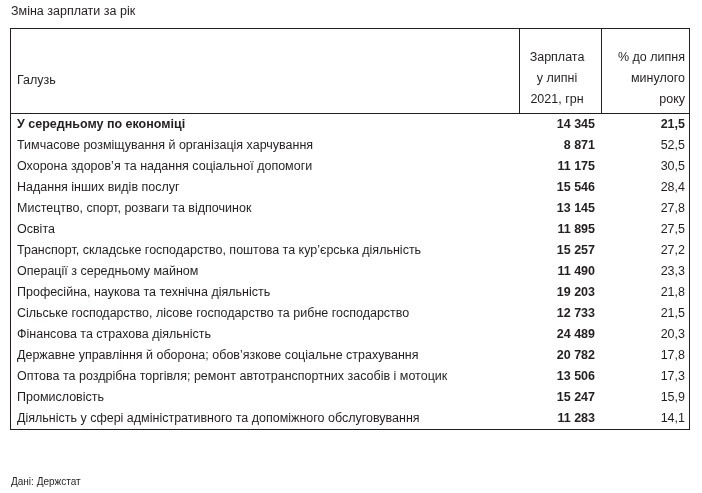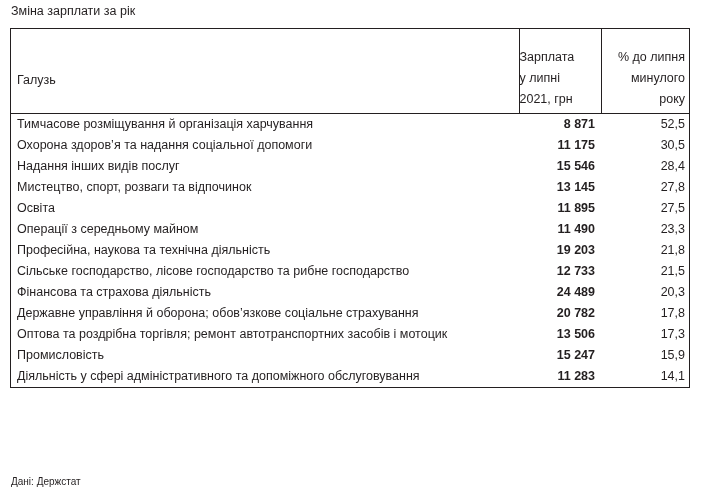--- a/index.html
+++ b/index.html
@@ -56,21 +56,21 @@
     height: 84px;
     box-sizing: border-box;
   }
   th.h-branch {
     text-align: left;
     padding-left: 6px;
     padding-bottom: 26px;
     vertical-align: bottom;
   }
   th.h-wage {
-    text-align: left;
+    text-align: center;
     padding-right: 6px;
     padding-bottom: 3px;
     border-left: 1px solid #231f20;
     line-height: 21px;
   }
   th.h-pct {
     text-align: right;
     padding-right: 4px;
     padding-bottom: 3px;
     border-left: 1px solid #231f20;
@@ -136,20 +136,25 @@
             <span class="hline">2021, грн</span>
           </th>
           <th class="h-pct">
             <span class="hline">% до липня</span>
             <span class="hline">минулого</span>
             <span class="hline">року</span>
           </th>
         </tr>
       </thead>
       <tbody id="table-body">
+          <tr class="emphasis">
+            <td class="branch">У середньому по економіці</td>
+            <td class="wage">14 345</td>
+            <td class="pct">21,5</td>
+          </tr>
           <tr>
             <td class="branch">Тимчасове розміщування й організація харчування</td>
             <td class="wage">8 871</td>
             <td class="pct">52,5</td>
           </tr>
           <tr>
             <td class="branch">Охорона здоров’я та надання соціальної допомоги</td>
             <td class="wage">11 175</td>
             <td class="pct">30,5</td>
           </tr>
@@ -162,20 +167,25 @@
             <td class="branch">Мистецтво, спорт, розваги та відпочинок</td>
             <td class="wage">13 145</td>
             <td class="pct">27,8</td>
           </tr>
           <tr>
             <td class="branch">Освіта</td>
             <td class="wage">11 895</td>
             <td class="pct">27,5</td>
           </tr>
           <tr>
+            <td class="branch">Транспорт, складське господарство, поштова та кур’єрська діяльність</td>
+            <td class="wage">15 257</td>
+            <td class="pct">27,2</td>
+          </tr>
+          <tr>
             <td class="branch">Операції з середньому майном</td>
             <td class="wage">11 490</td>
             <td class="pct">23,3</td>
           </tr>
           <tr>
             <td class="branch">Професійна, наукова та технічна діяльність</td>
             <td class="wage">19 203</td>
             <td class="pct">21,8</td>
           </tr>
           <tr>

